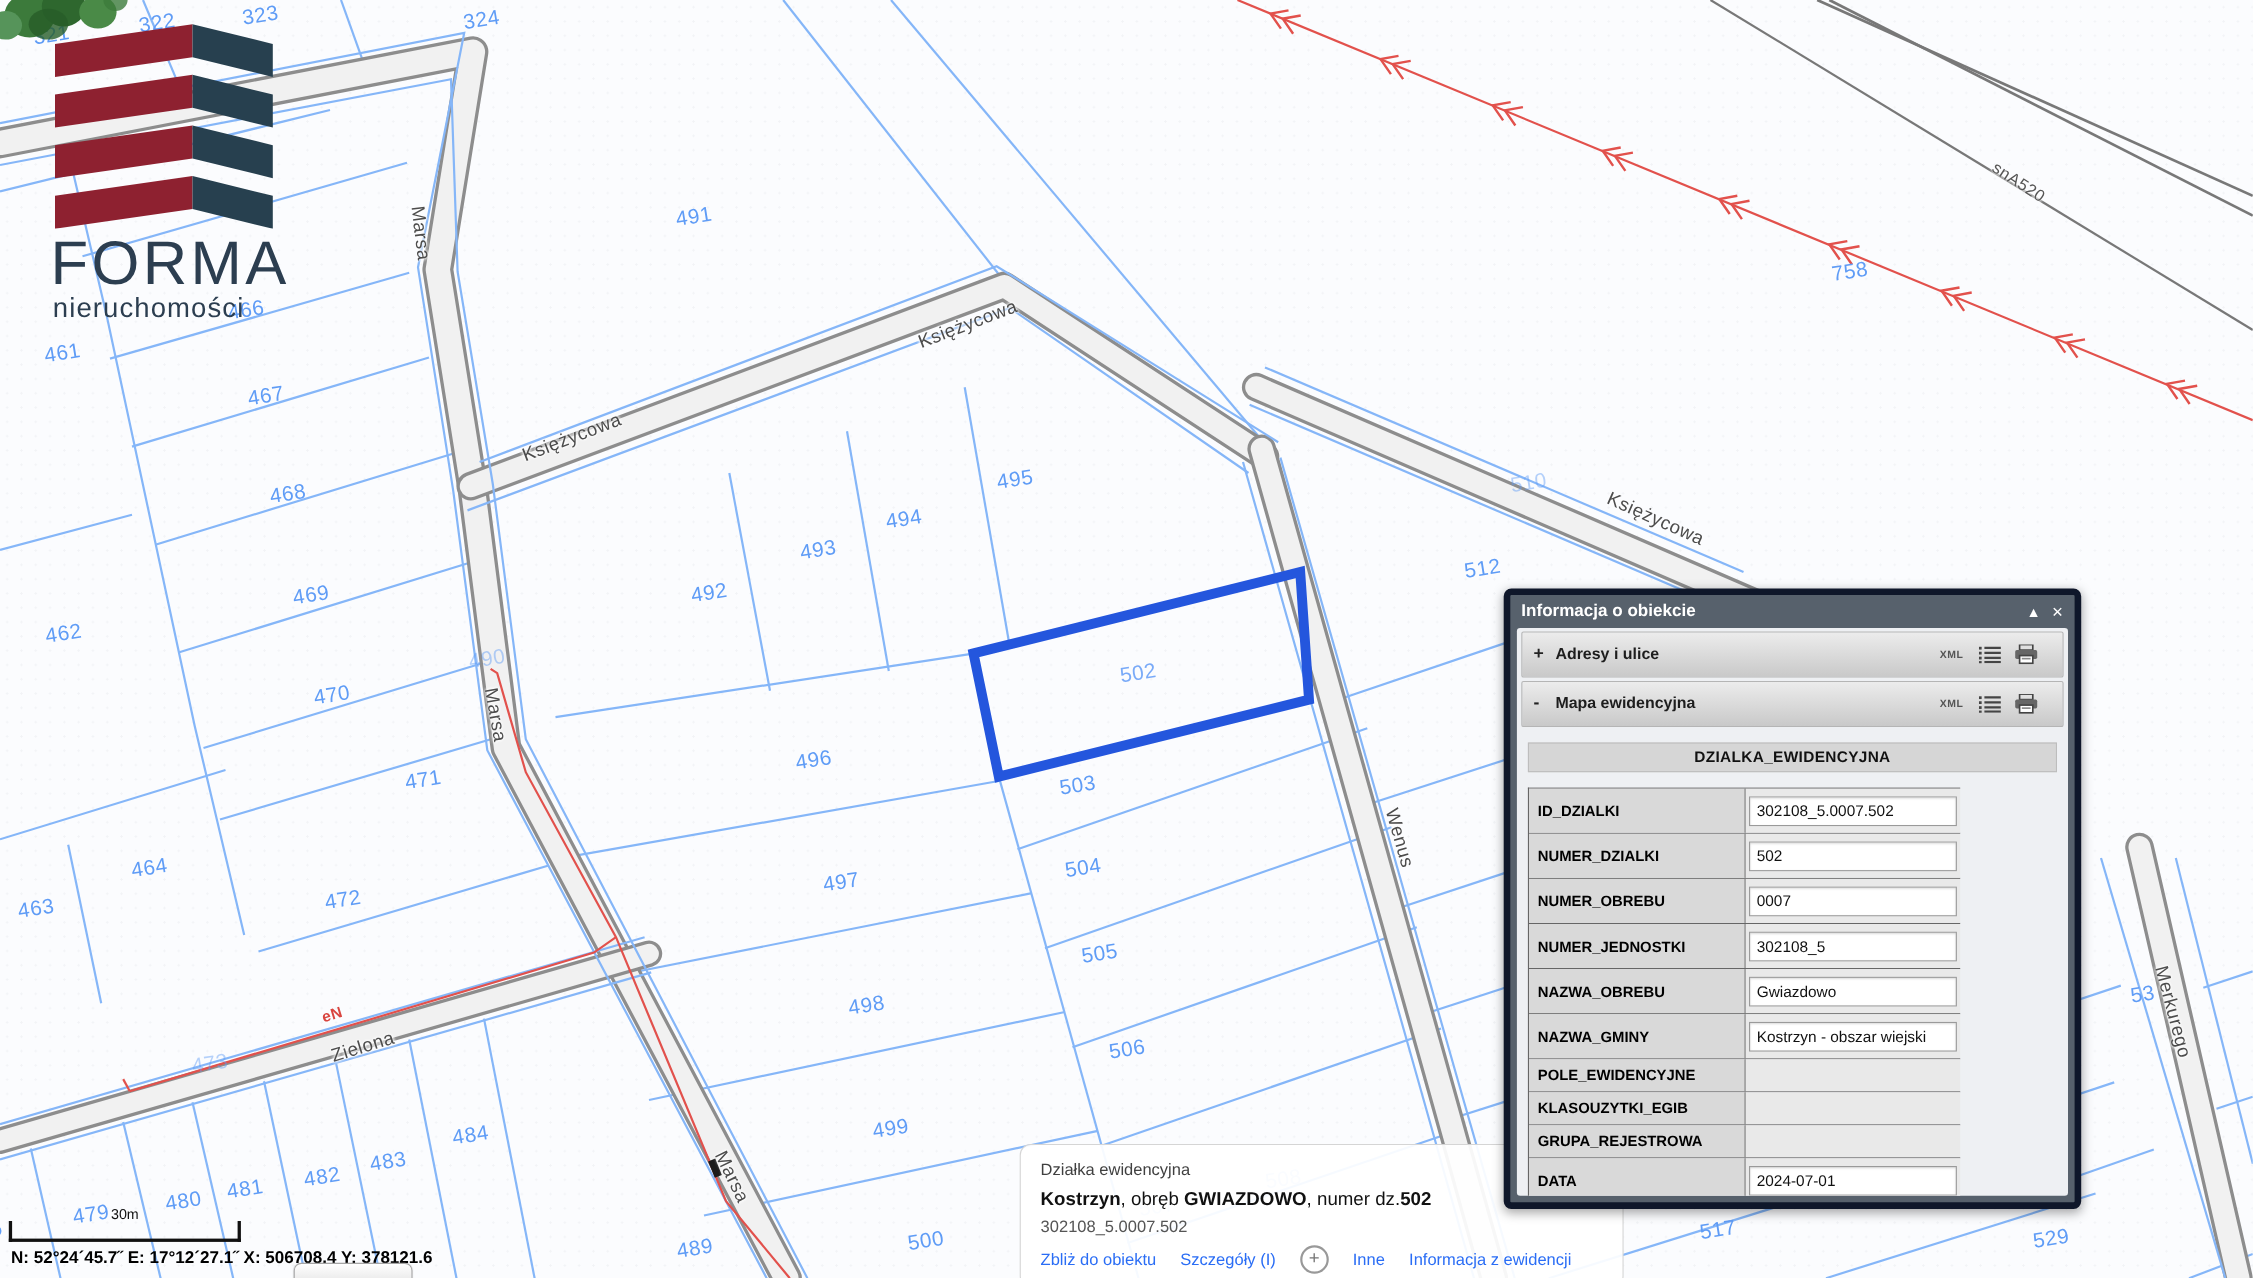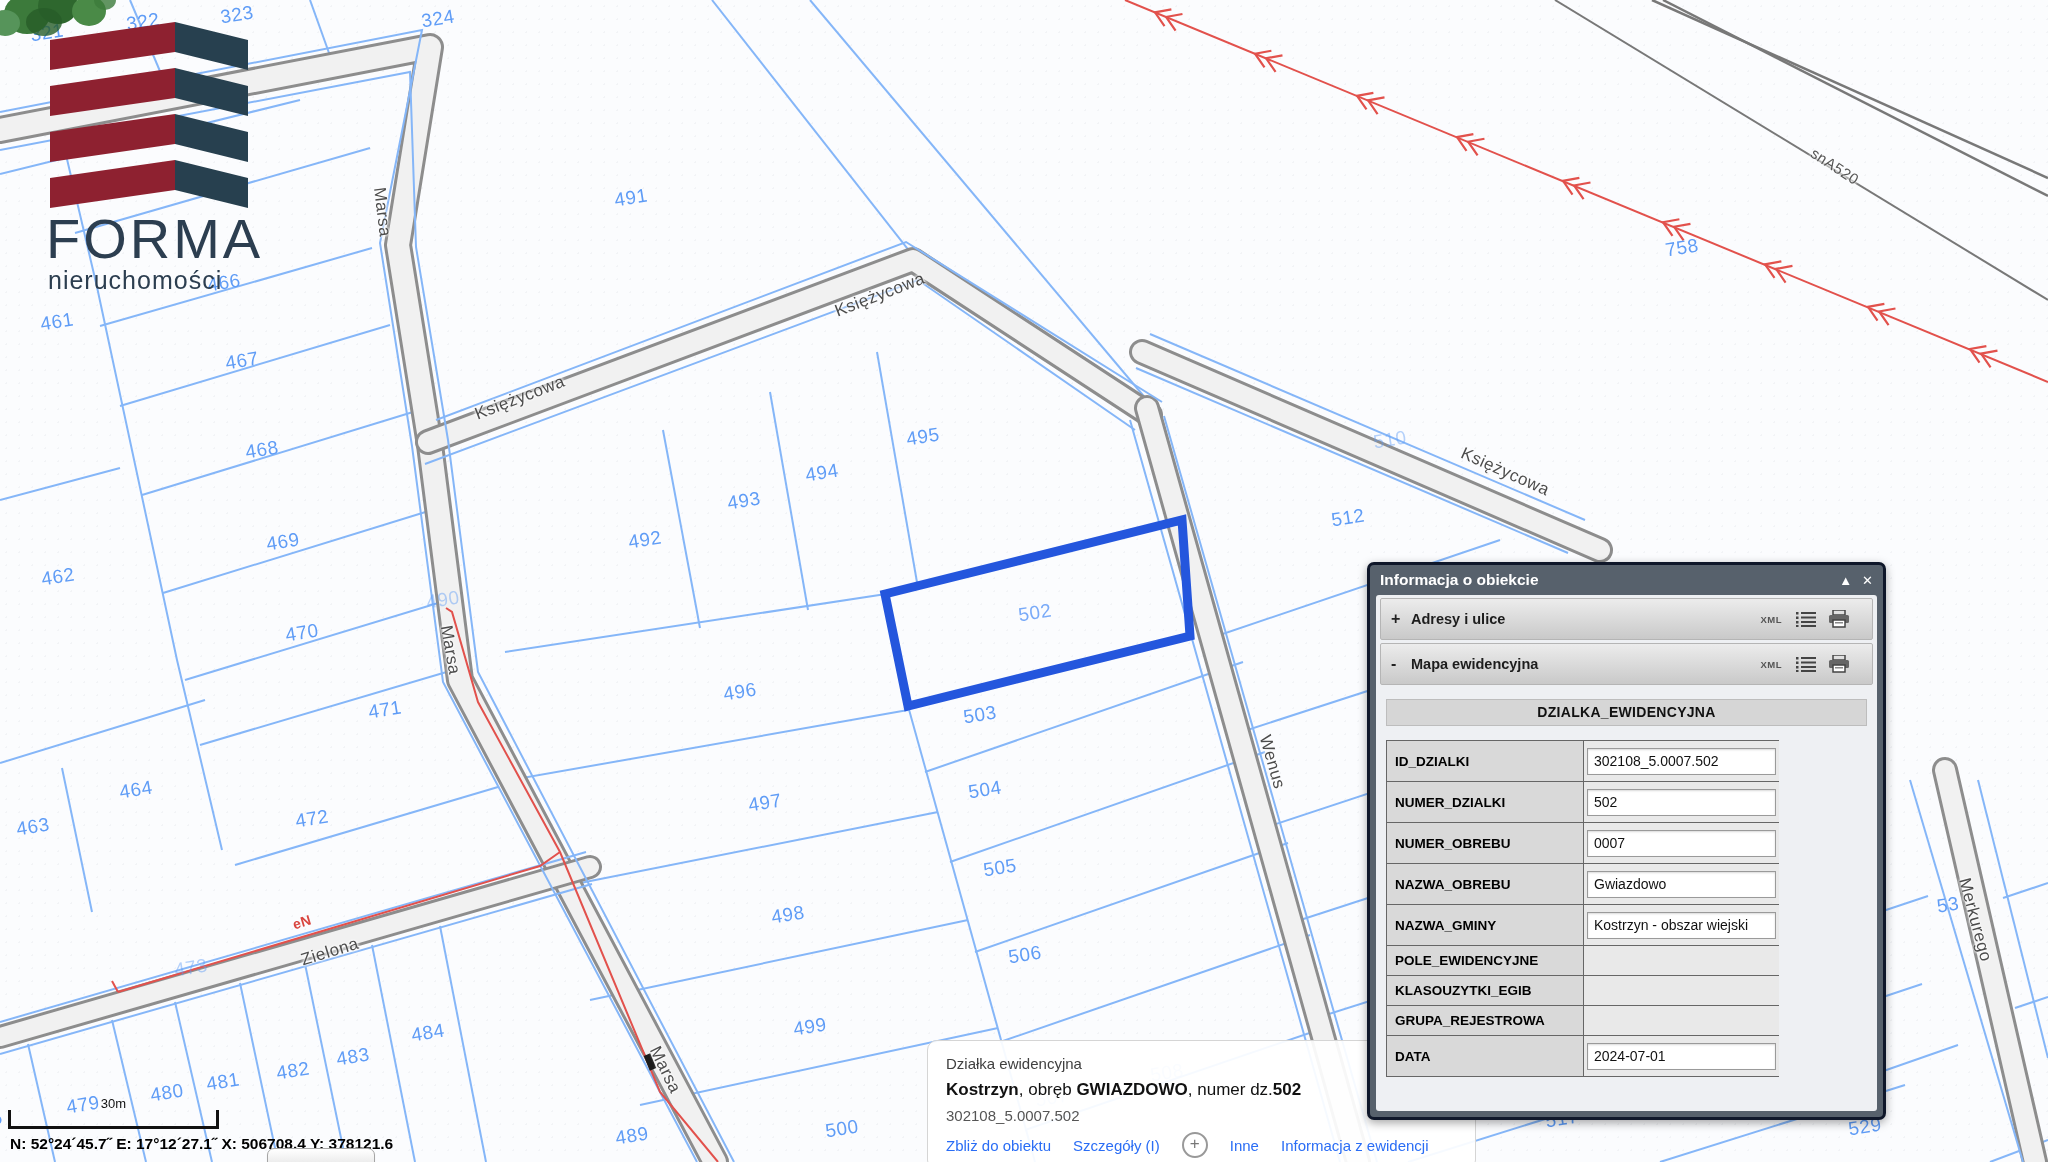--- a/index.html
+++ b/index.html
@@ -37,22 +37,22 @@
   #tree{position:absolute;left:-14px;top:-16px;width:150px;height:64px;z-index:3;filter:blur(.6px);}
   #tree i{position:absolute;border-radius:50%;}
 
   
   #logo{position:absolute;left:40px;top:8px;width:240px;height:290px;z-index:4;}
   #logo .t1{position:absolute;left:6px;top:198px;font-size:56px;color:#2c3e50;letter-spacing:3px;}
   #logo .t2{position:absolute;left:8px;top:258px;font-size:25px;color:#2c3e50;letter-spacing:1px;}
 
   
   #panel{
-    position:absolute;left:1367px;top:562px;width:513px;height:552px;z-index:10;
-    background:#57616c;border:3px solid #0f172a;border-radius:7px;
+    position:absolute;left:1367px;top:535px;width:513px;height:552px;z-index:10;
+    background:#57616c;border:6px solid #0f172a;border-radius:7px;
     box-shadow:0 3px 10px rgba(0,0,0,.35);
   }
   #panel .titlebar{height:30px;display:flex;align-items:center;padding:0 10px;}
   #panel .titlebar .t{color:#fff;font-weight:bold;font-size:15.5px;flex:1;}
   #panel .titlebar .btn{color:#fff;font-size:13px;margin-left:10px;cursor:pointer;}
   #panel .body{
     position:absolute;left:6px;right:6px;top:30px;bottom:6px;
     background:#eef0f3;border-radius:3px;overflow:hidden;
   }
   .acc{
@@ -393,20 +393,26 @@
             <div class="inp">502</div>
           </div>
         </div>
         <div class="prow h40">
           <div class="k">NUMER_OBREBU</div>
           <div class="v">
             <div class="inp">0007</div>
           </div>
         </div>
         <div class="prow h40">
+          <div class="k">NUMER_JEDNOSTKI</div>
+          <div class="v">
+            <div class="inp">302108_5</div>
+          </div>
+        </div>
+        <div class="prow h40">
           <div class="k">NAZWA_OBREBU</div>
           <div class="v">
             <div class="inp">Gwiazdowo</div>
           </div>
         </div>
         <div class="prow h40">
           <div class="k">NAZWA_GMINY</div>
           <div class="v">
             <div class="inp">Kostrzyn - obszar wiejski</div>
           </div>

